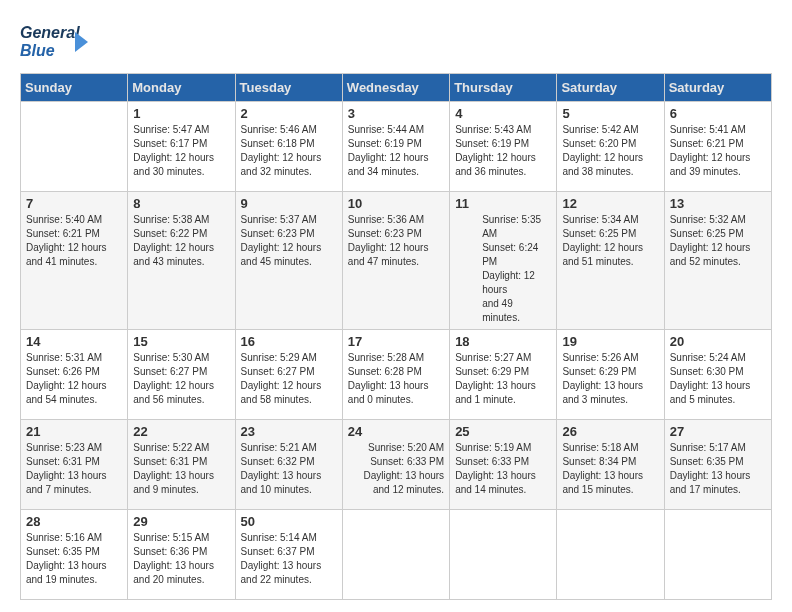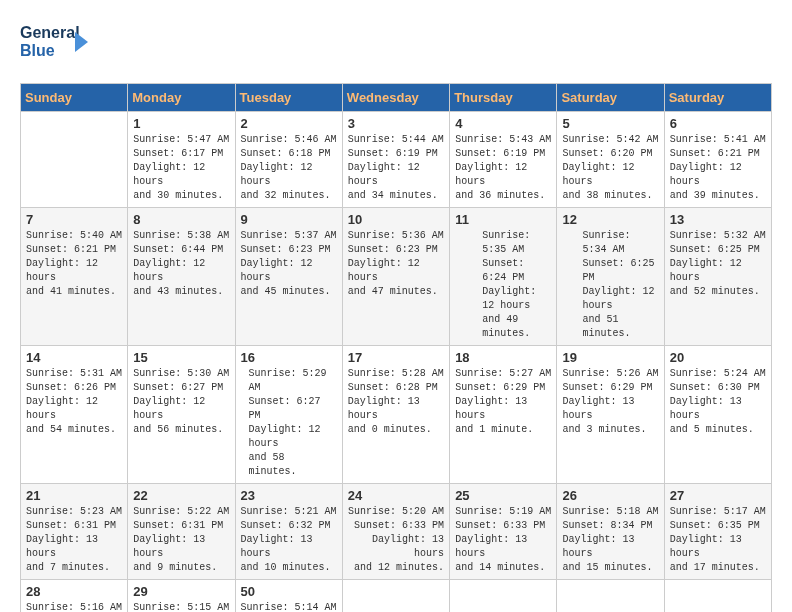--- a/index.html
+++ b/index.html
@@ -7,21 +7,22 @@
       font-family: Arial, sans-serif;
       background: #fff;
       width: 792px;
       min-height: 612px;
       padding: 20px;
     }
     .header {
       display: flex;
       justify-content: space-between;
       align-items: center;
-      margin-bottom: 18px;
+      margin-bottom: 8px;
+      font-style: italic;
     }
     .logo {
       display: flex;
       align-items: center;
     }
     .title-block {
       text-align: right;
     }
     .month-title {
       font-size: 36px;
@@ -32,21 +33,21 @@
       font-size: 16px;
       color: #333;
     }
     table {
       width: 100%;
       border-collapse: collapse;
       table-layout: fixed;
     }
     th {
       background-color: #2563a8;
-      color: #fdba74;
+      color: #e5e5e5;
       font-size: 13px;
       font-weight: bold;
       padding: 6px 4px;
       text-align: left;
       border: 1px solid #ccc;
     }
     td {
       border: 1px solid #ccc;
       vertical-align: top;
       padding: 4px 5px;
@@ -57,21 +58,20 @@
     .day-number {
       font-size: 13px;
       font-weight: bold;
       color: #333;
       display: block;
       margin-bottom: 2px;
     }
     .cell-text {
       line-height: 1.4;
       font-size: 10px;
-      font-family: Liberation Mono, monospace;
     }
     tr:nth-child(even) td {
       background-color: #f5f5f5;
     }
     tr:nth-child(odd) td {
       background-color: #fff;
     }
     .empty-cell {
       background-color: #fff !important;
     }
@@ -155,21 +155,21 @@
         <td>
           <span class="day-number">7</span>
           <div class="cell-text" style="white-space: pre-wrap;">Sunrise: 5:40 AM
 Sunset: 6:21 PM
 Daylight: 12 hours
 and 41 minutes.</div>
         </td>
         <td>
           <span class="day-number">8</span>
           <div class="cell-text" style="white-space: pre-wrap;">Sunrise: 5:38 AM
-Sunset: 6:44 PM
+Sunset: 6:22 PM
 Daylight: 12 hours
 and 43 minutes.</div>
         </td>
         <td>
           <span class="day-number">9</span>
           <div class="cell-text" style="white-space: pre-wrap;">Sunrise: 5:37 AM
 Sunset: 6:23 PM
 Daylight: 12 hours
 and 45 minutes.</div>
         </td>
@@ -182,21 +182,21 @@
         </td>
         <td>
           <span class="day-number">11</span>
           <div class="cell-text" style="white-space: pre-wrap; margin-left: 27px;">Sunrise: 5:35 AM
 Sunset: 6:24 PM
 Daylight: 12 hours
 and 49 minutes.</div>
         </td>
         <td>
           <span class="day-number">12</span>
-          <div class="cell-text" style="white-space: pre-wrap; margin-left: 20px;">Sunrise: 5:34 AM
+          <div class="cell-text" style="white-space: pre-wrap;">Sunrise: 5:34 AM
 Sunset: 6:25 PM
 Daylight: 12 hours
 and 51 minutes.</div>
         </td>
         <td>
           <span class="day-number">13</span>
           <div class="cell-text" style="white-space: pre-wrap;">Sunrise: 5:32 AM
 Sunset: 6:25 PM
 Daylight: 12 hours
 and 52 minutes.</div>
@@ -212,21 +212,21 @@
         </td>
         <td>
           <span class="day-number">15</span>
           <div class="cell-text" style="white-space: pre-wrap;">Sunrise: 5:30 AM
 Sunset: 6:27 PM
 Daylight: 12 hours
 and 56 minutes.</div>
         </td>
         <td>
           <span class="day-number">16</span>
-          <div class="cell-text" style="white-space: pre-wrap; margin-left: 8px;">Sunrise: 5:29 AM
+          <div class="cell-text" style="white-space: pre-wrap;">Sunrise: 5:29 AM
 Sunset: 6:27 PM
 Daylight: 12 hours
 and 58 minutes.</div>
         </td>
         <td>
           <span class="day-number">17</span>
           <div class="cell-text" style="white-space: pre-wrap;">Sunrise: 5:28 AM
 Sunset: 6:28 PM
 Daylight: 13 hours
 and 0 minutes.</div>

